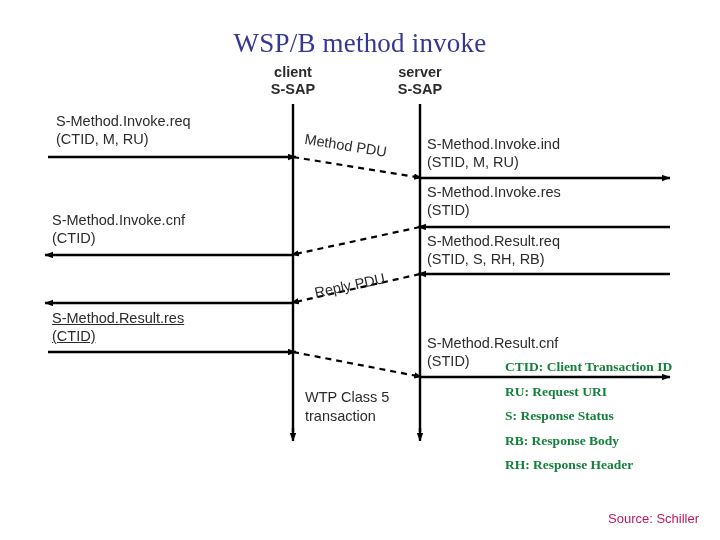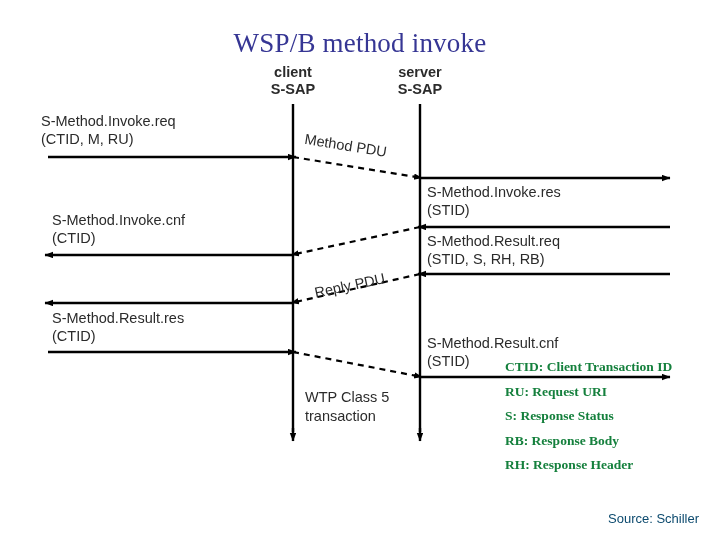--- a/index.html
+++ b/index.html
@@ -71,21 +71,21 @@
     font-size:13.5px;
     line-height:24.5px;
     color:#15803d;
     white-space:nowrap;
   }
 
   .source{
     position:absolute;
     left:608px;top:511px;
     font-size:13px;
-    color:#0c4a6e;
+    color:#be185d;
     white-space:nowrap;
   }
 </style>
 </head>
 <body>
 
 <div id="stage">
 
   <div class="title">WSP/B method invoke</div>
 
@@ -118,27 +118,29 @@
     <line x1="670" y1="227" x2="418" y2="227" stroke="#000" stroke-width="2.4" marker-end="url(#ah)"></line>
     <line x1="670" y1="274" x2="418" y2="274" stroke="#000" stroke-width="2.4" marker-end="url(#ah)"></line>
     <line x1="420" y1="377" x2="670" y2="377" stroke="#000" stroke-width="2.4" marker-end="url(#ah)"></line>
 
     <line x1="293" y1="157" x2="422" y2="178" stroke="#000" stroke-width="2.2" stroke-dasharray="6,5" marker-end="url(#ahd)"></line>
     <line x1="420" y1="227" x2="291" y2="255" stroke="#000" stroke-width="2.2" stroke-dasharray="6,5" marker-end="url(#ahd)"></line>
     <line x1="420" y1="274" x2="291" y2="303" stroke="#000" stroke-width="2.2" stroke-dasharray="6,5" marker-end="url(#ahd)"></line>
     <line x1="293" y1="352" x2="422" y2="377" stroke="#000" stroke-width="2.2" stroke-dasharray="6,5" marker-end="url(#ahd)"></line>
   </svg>
 
-  <div class="lbl" style="left:41px;top:112px;">S-Method.Invoke.req
+  <div class="lbl" style="left:56px;top:112px;">S-Method.Invoke.req
 (CTID, M, RU)</div>
   <div class="lbl" style="left:52px;top:211px;">S-Method.Invoke.cnf
 (CTID)</div>
-  <div class="lbl" style="left:52px;top:309px;">S-Method.Result.res
+  <div class="lbl" style="left:52px;top:309px;text-decoration:underline;">S-Method.Result.res
 (CTID)</div>
 
+  <div class="lbl" style="left:427px;top:135px;">S-Method.Invoke.ind
+(STID, M, RU)</div>
   <div class="lbl" style="left:427px;top:183px;">S-Method.Invoke.res
 (STID)</div>
   <div class="lbl" style="left:427px;top:232px;">S-Method.Result.req
 (STID, S, RH, RB)</div>
   <div class="lbl" style="left:427px;top:334px;">S-Method.Result.cnf
 (STID)</div>
 
   <div class="pdu" style="left:306px;top:131px;transform:rotate(9deg);">Method PDU</div>
   <div class="pdu" style="left:313px;top:285px;transform:rotate(-12deg);">Reply PDU</div>
 

